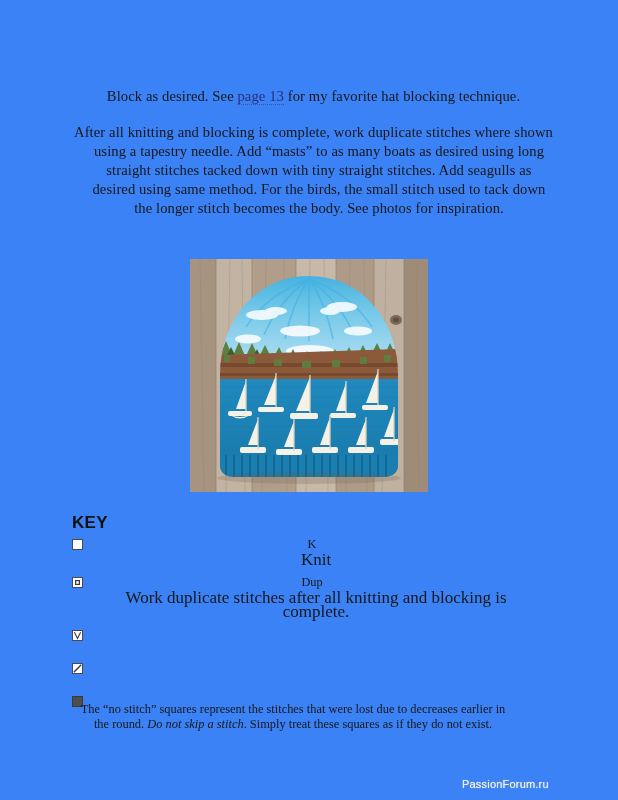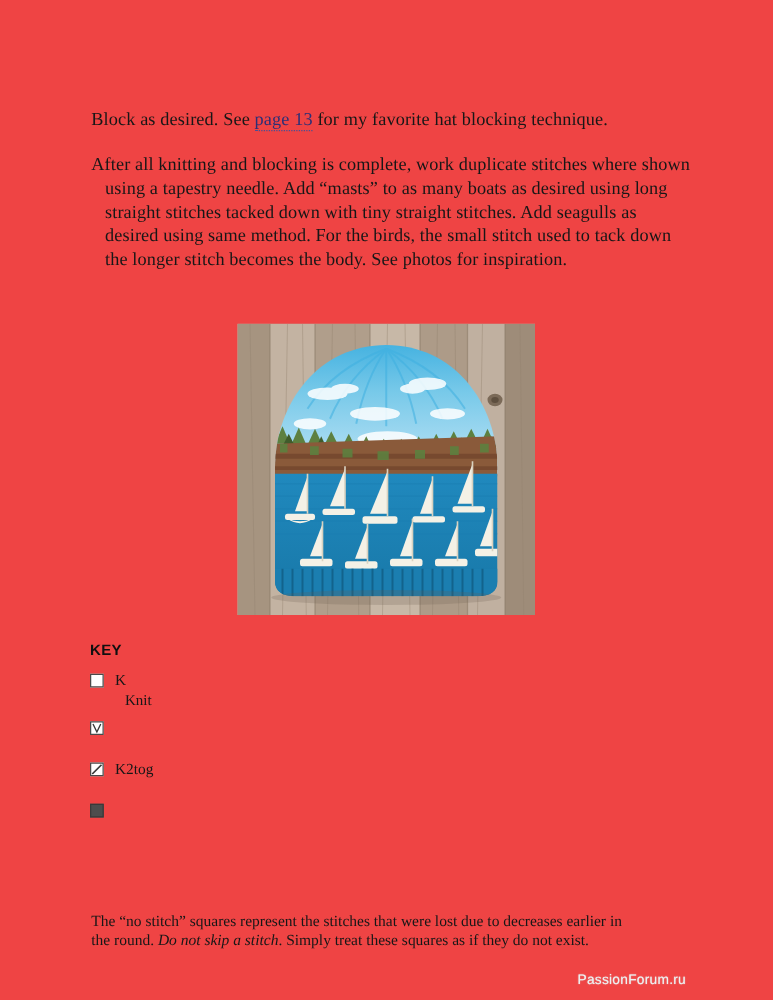--- a/index.html
+++ b/index.html
@@ -12,21 +12,22 @@
     height: 800px;
     position: relative;
     overflow: hidden;
     font-family: "Liberation Serif", serif;
     color: #1a1a1a;
   }
 
   .page {
     position: absolute;
     inset: 0;
-    background: #ef4444;
+    background: #3b82f6;
+    text-align: center;
   }
 
   
   .para {
     position: absolute;
     left: 73px;
     width: 470px;
     font-family: "Liberation Serif", serif;
     font-size: 14.6px;
     line-height: 19.2px;
@@ -57,21 +58,21 @@
   }
   .photo-wrap svg { display: block; }
 
   
   .key-title {
     position: absolute;
     left: 72px;
     top: 513px;
     font-family: "Liberation Sans", sans-serif;
     font-weight: bold;
-    font-size: 12px;
+    font-size: 17px;
     letter-spacing: 0.3px;
     color: #101010;
   }
 
   .key-list {
     position: absolute;
     left: 72px;
     top: 538px;
     width: 460px;
   }
@@ -105,31 +106,31 @@
     margin-left: 20px;
     font-family: "Liberation Serif", serif;
     font-size: 12.3px;
     line-height: 13.5px;
     color: #171717;
   }
   .key-desc {
     display: block;
     margin-left: 28px;
     font-family: "Liberation Serif", serif;
-    font-size: 12px;
+    font-size: 17px;
     line-height: 14.5px;
     color: #171717;
     margin-top: 1px;
   }
 
   
   .footnote {
     position: absolute;
     left: 73px;
-    top: 718px;
+    top: 690px;
     width: 440px;
     font-family: "Liberation Serif", serif;
     font-size: 12.4px;
     line-height: 14.6px;
     color: #171717;
   }
   .footnote em { font-style: italic; }
 
   
   .watermark {
@@ -366,36 +367,44 @@
   <div class="key-title">KEY</div>
 
   <div class="key-list">
 
     <div class="key-item">
       <span class="key-sym sym-box"></span>
       <span class="key-abbr">K</span>
       <span class="key-desc">Knit</span>
     </div>
 
+    <div class="key-item">
+      <span class="key-sym sym-box">
+        <svg class="sym-sub" viewBox="0 0 9 9" xmlns="http://www.w3.org/2000/svg">
+          <rect x="2.6" y="2.6" width="3.8" height="3.8" fill="none" stroke="#3a3a3a" stroke-width="1.2"></rect>
+        </svg>
+      </span>
+      <span class="key-abbr">Dup</span>
+      <span class="key-desc">Work duplicate stitches after all knitting and blocking is complete.</span>
+    </div>
 
     <div class="key-item">
       <span class="key-sym sym-box">
         <svg class="sym-sub" viewBox="0 0 9 9" xmlns="http://www.w3.org/2000/svg">
           <path d="M1.4 1.2 L 4.5 7.6 L 7.6 1.2" fill="none" stroke="#3a3a3a" stroke-width="1.1"></path>
         </svg>
       </span>
     </div>
 
     <div class="key-item">
       <span class="key-sym sym-box">
         <svg class="sym-sub" viewBox="0 0 9 9" xmlns="http://www.w3.org/2000/svg">
           <path d="M0.8 8.2 L 8.2 0.8" fill="none" stroke="#3a3a3a" stroke-width="1.4"></path>
         </svg>
       </span>
-      <span class="key-abbr">K2tog</span>
     </div>
 
     <div class="key-item">
       <span class="key-sym sym-filled"></span>
     </div>
 
   </div>
 
   <p class="footnote"><span>The “no stitch” squares represent the stitches that were lost due to decreases earlier in the round. </span><em>Do not skip a stitch</em><span>. Simply treat these squares as if they do not exist.</span></p>
 

